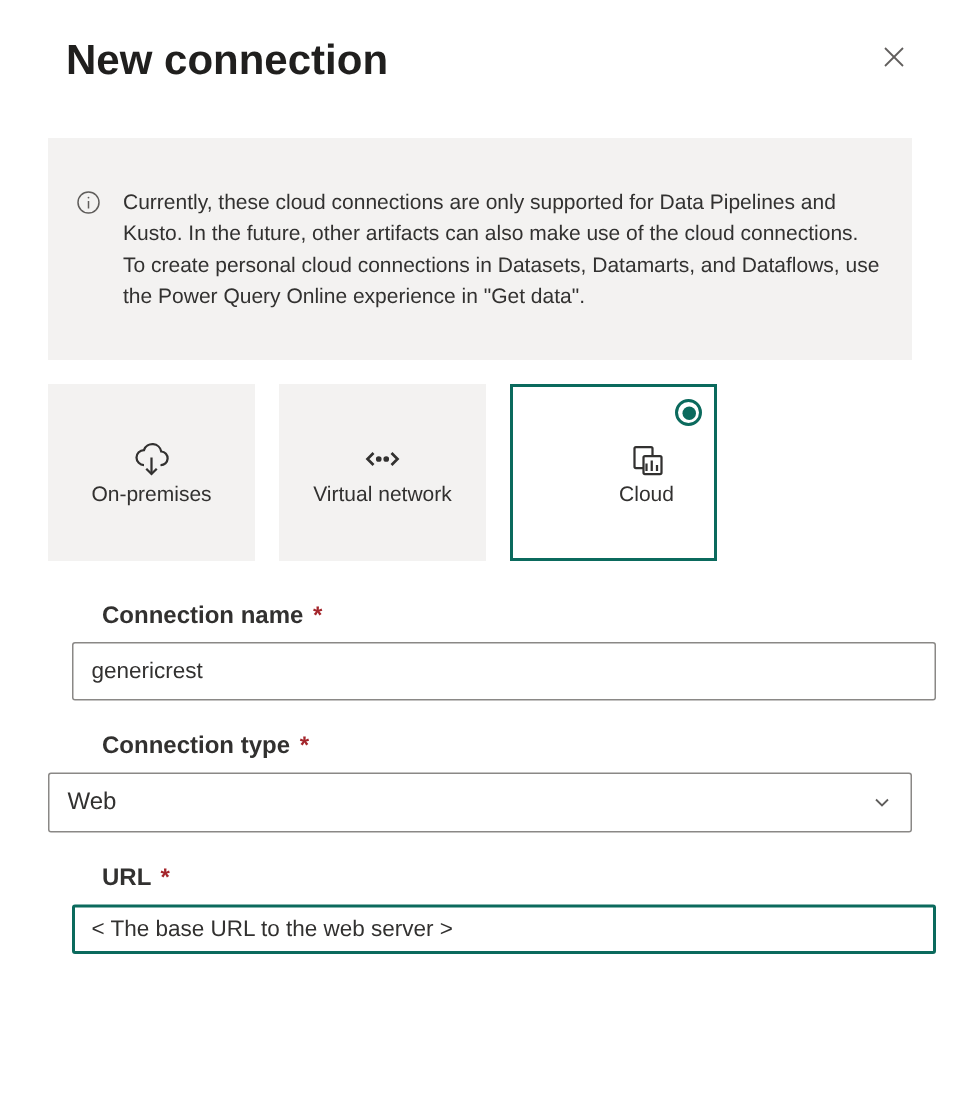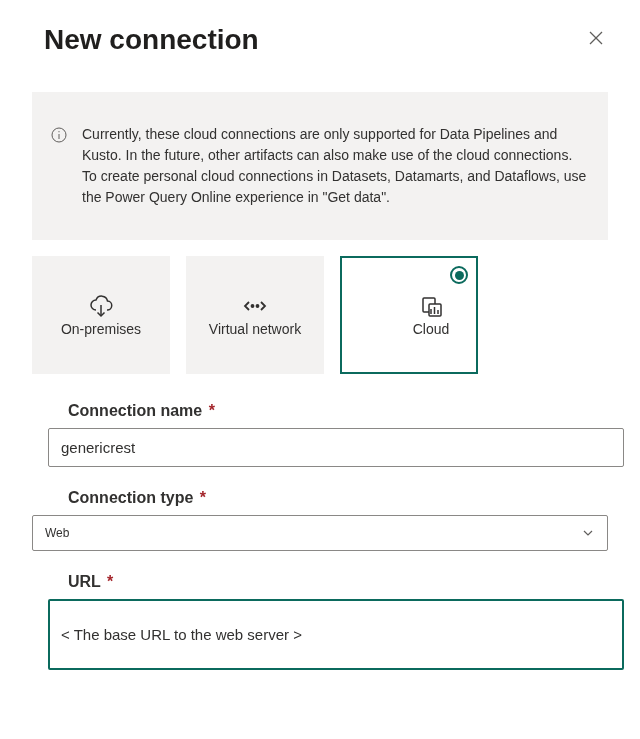--- a/index.html
+++ b/index.html
@@ -122,31 +122,31 @@
       width: 100%;
       border: 1px solid #8a8886;
       border-radius: 2px;
       padding: 10px 12px;
       font-size: 15px;
       font-family: inherit;
       color: #323130;
       background: #fff;
       margin-left: 16px;
     }
-    .text-input.active { border: 2px solid #0b6a5d; padding: 25px 11px; }
+    .text-input.active { border: 2px solid #0b6a5d; padding: 6px 11px; }
     .select-wrap {
       position: relative;
       width: 100%;
     }
     .select-input {
       width: 100%;
       border: 1px solid #8a8886;
       border-radius: 2px;
       padding: 10px 12px;
-      font-size: 12px;
+      font-size: 16px;
       background: #fff;
       display: flex;
       justify-content: space-between;
       align-items: center;
       cursor: pointer;
     }
     .chevron {
       width: 14px;
       height: 14px;
       display: flex;

